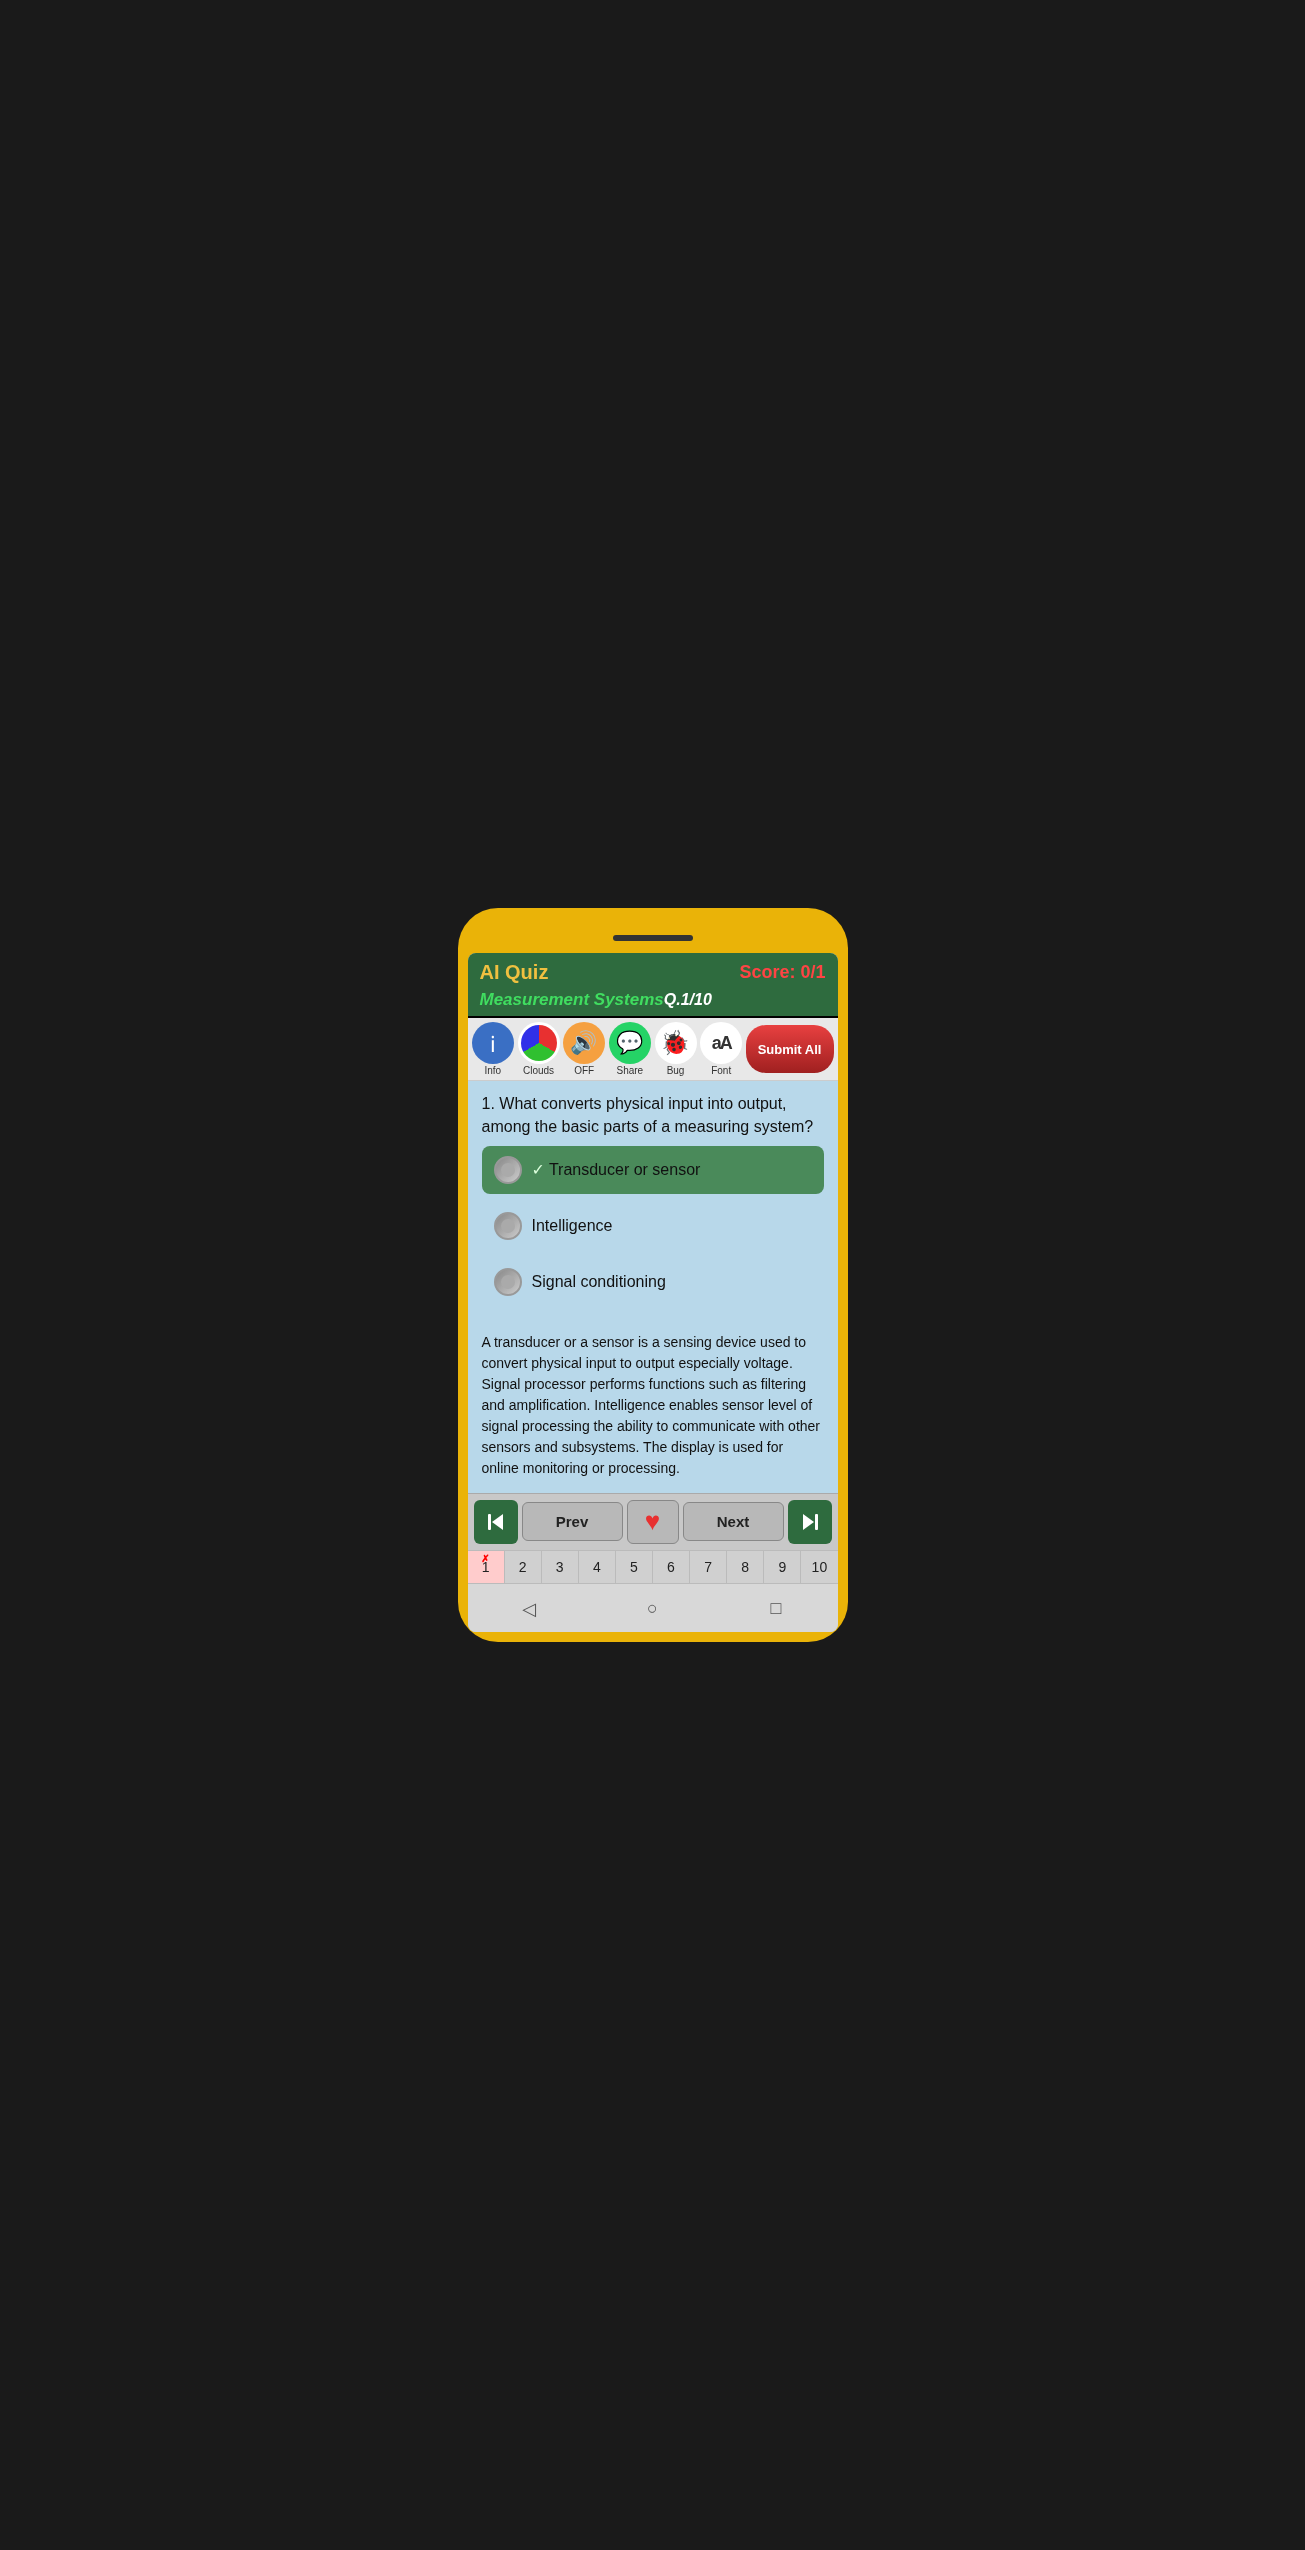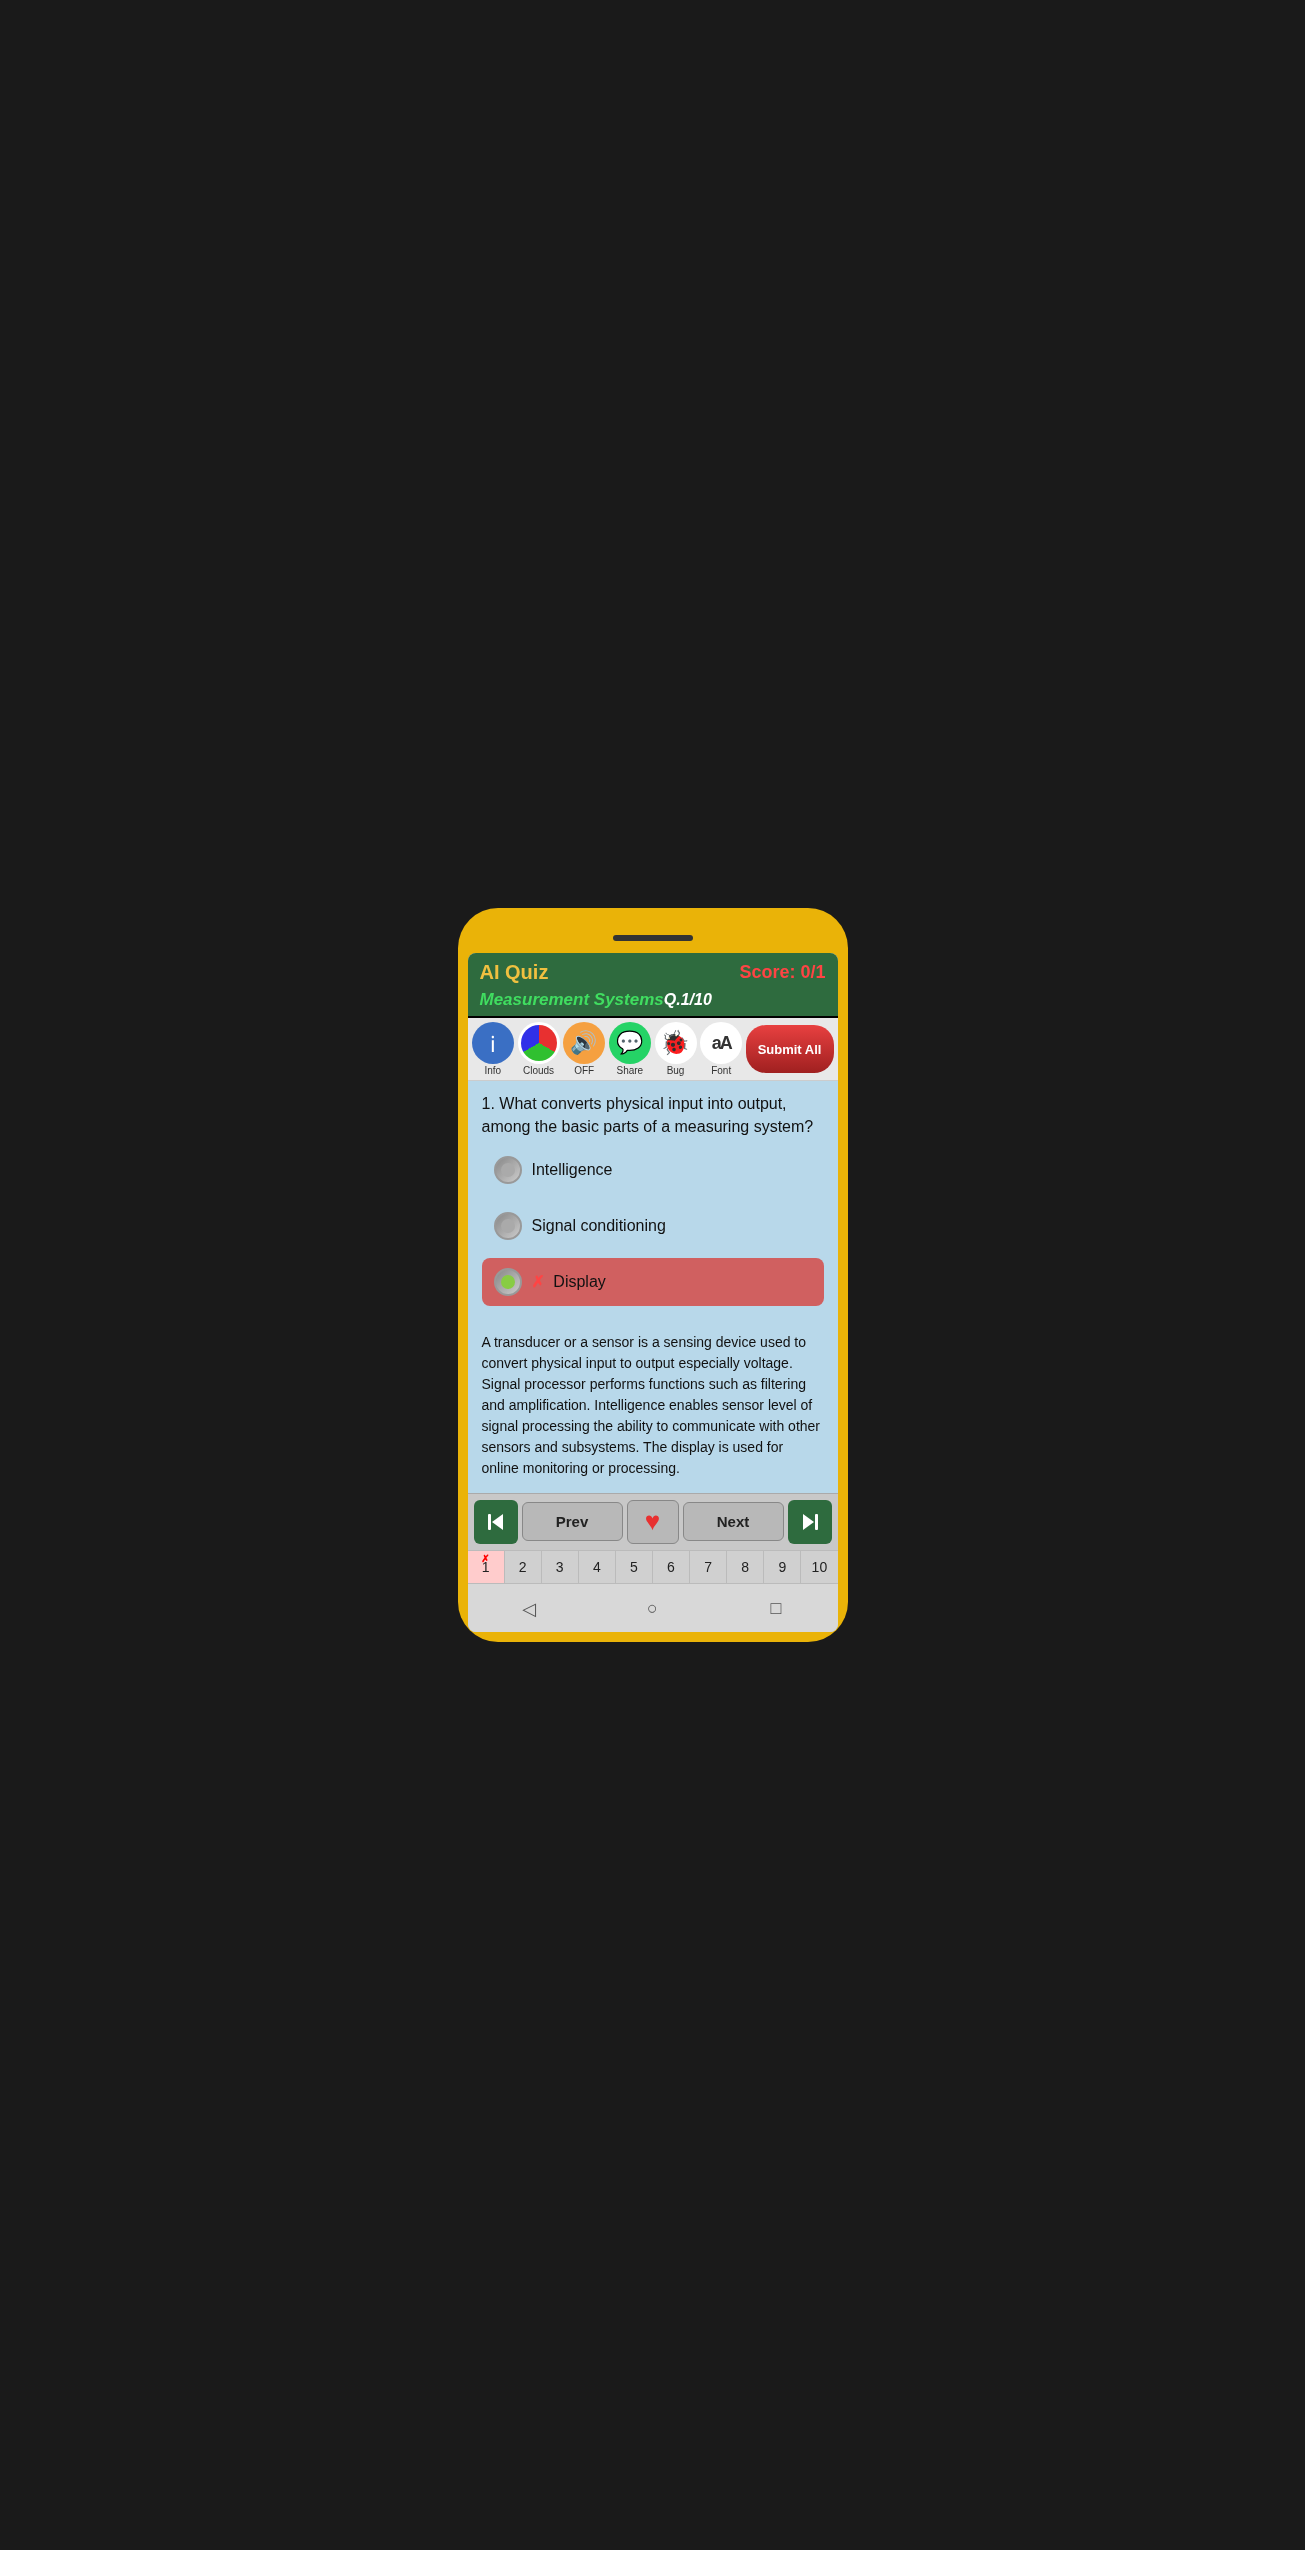--- a/index.html
+++ b/index.html
@@ -360,43 +360,43 @@
       </div>
       <button class="btn-submit-all">Submit All</button>
     </div>
 
     <div class="question-area">
       <div class="question-text">
         <span>1.</span>
         <span>What converts physical input into output, among the basic parts of a measuring system?</span>
       </div>
 
+      <div class="option option-correct">
+        <div class="radio-outer">
+          <div class="radio-empty"></div>
+        </div>
+        <span class="option-text">
+          <span class="checkmark">✓</span>Transducer or sensor
+        </span>
+      </div>
 
       <div class="option option-neutral">
         <div class="radio-outer">
           <div class="radio-empty"></div>
         </div>
         <span class="option-text">Intelligence</span>
       </div>
 
       <div class="option option-neutral">
         <div class="radio-outer">
           <div class="radio-empty"></div>
         </div>
         <span class="option-text">Signal conditioning</span>
       </div>
 
-      <div class="option option-wrong">
-        <div class="radio-outer">
-          <div class="radio-inner"></div>
-        </div>
-        <span class="option-text">
-          <span class="crossmark">✗</span> Display
-        </span>
-      </div>
     </div>
 
     <div class="explanation">A transducer or a sensor is a sensing device used to convert physical input to output especially voltage. Signal processor performs functions such as filtering and amplification. Intelligence enables sensor level of signal processing the ability to communicate with other sensors and subsystems. The display is used for online monitoring or processing.</div>
 
     <div class="nav-bar">
       <div class="nav-icon-btn">
         <svg viewBox="0 0 24 24" fill="white">
           <rect x="4" y="4" width="3" height="16" rx="1"></rect>
           <polygon points="19,4 8,12 19,20"></polygon>
         </svg>

